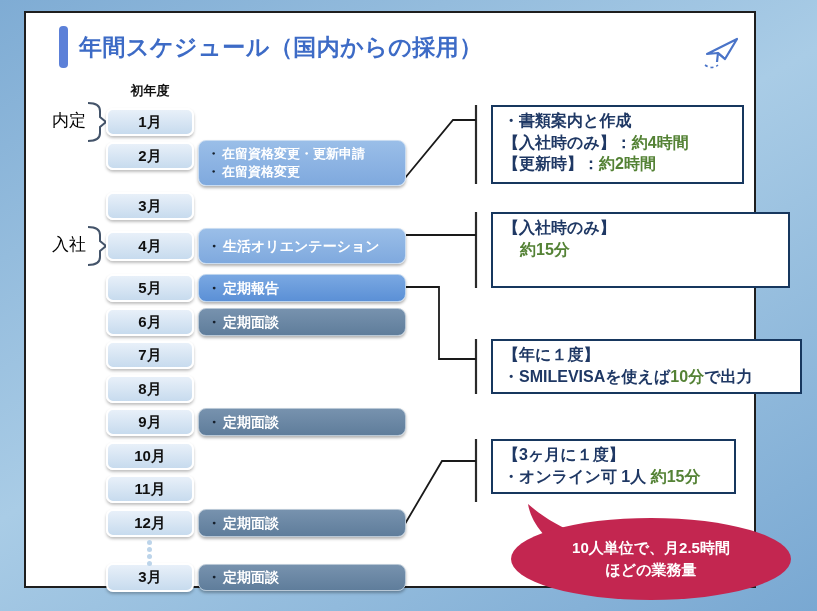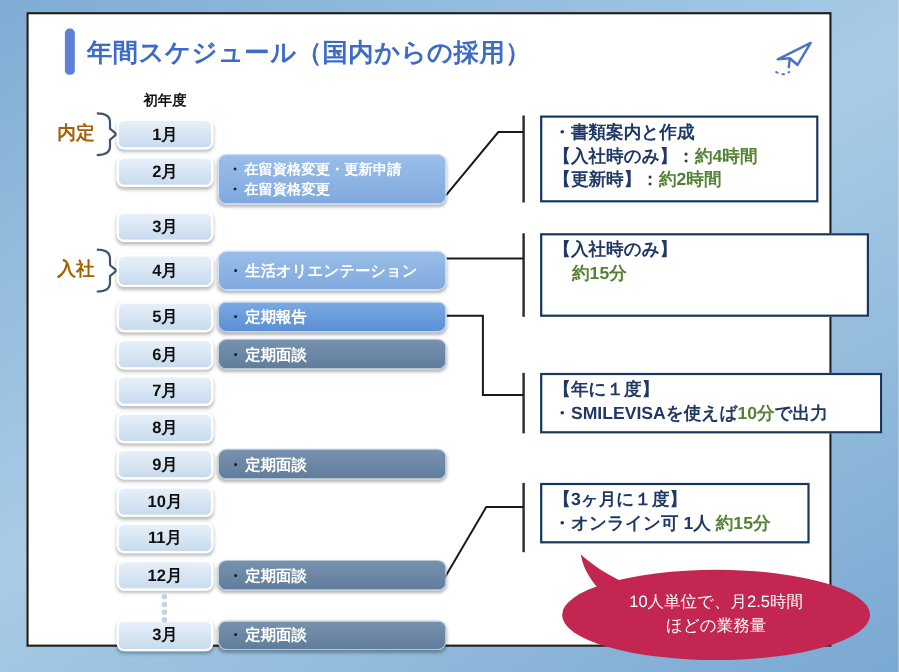--- a/index.html
+++ b/index.html
@@ -17,21 +17,21 @@
     position:absolute; left:24px; top:11px; width:732px; height:577px;
     background:#ffffff; border:2px solid #1e1e1e;
   }
   .title-row{position:absolute; left:33px; top:13px; display:flex; align-items:center;}
   .accent-bar{width:9px; height:42px; border-radius:4px; background:var(--accent);}
   .page-title{margin-left:11px; font-size:23px; font-weight:bold; color:var(--title); letter-spacing:.5px;}
   .logo{position:absolute; right:12px; top:20px; display:flex; align-items:center; gap:4px;}
   .logo-text{font-size:22px; font-weight:800; color:var(--logo); letter-spacing:.5px;}
   .first-year{position:absolute; left:80px; top:69px; width:88px; text-align:center;
     font-size:13px; font-weight:bold; color:#111;}
-  .phase-label{position:absolute; left:26px; font-size:17px; font-weight:bold; color:#a16207;}
+  .phase-label{position:absolute; left:26px; font-size:17px; font-weight:normal; color:#000000;}
   .month-box{
     position:absolute; left:80px; width:88px; border-radius:7px;
     background:linear-gradient(#E8F0F9,#C7DBEE); border:2px solid #fff;
     box-shadow:0 2px 3px rgba(0,0,0,.25);
     display:flex; align-items:center; justify-content:center;
     font-size:15px; font-weight:bold; color:#101010; z-index:2;
   }
   .bar{
     position:absolute; left:172px; width:208px; border-radius:8px;
     box-shadow:0 2px 3px rgba(0,0,0,.3);
@@ -51,21 +51,21 @@
     white-space:nowrap;
   }
   .cl-line.indent{padding-left:17px;}
   .hl{color:var(--green);margin-top:12px;}
   .overlay{position:absolute; left:0; top:0; z-index:1;}
   .bubble{
     position:absolute; left:485px; top:505px; width:280px; height:82px;
     background:var(--red); border-radius:50%; z-index:6;
     display:flex; flex-direction:column; align-items:center; justify-content:center;
   }
-  .bubble-line{color:#fff; font-size:15px; font-weight:normal; line-height:1.45; text-align:center;}
+  .bubble-line{color:#fff; font-size:15px; font-weight:bold; line-height:1.45; text-align:center;}
   .bubble-tail{position:absolute; left:492px; top:483px; z-index:5;}
 </style>
 </head>
 <body>
 
 <div class="stage">
 
   <div class="title-row">
     <div class="accent-bar"></div>
     <div class="page-title">年間スケジュール（国内からの採用）</div>

